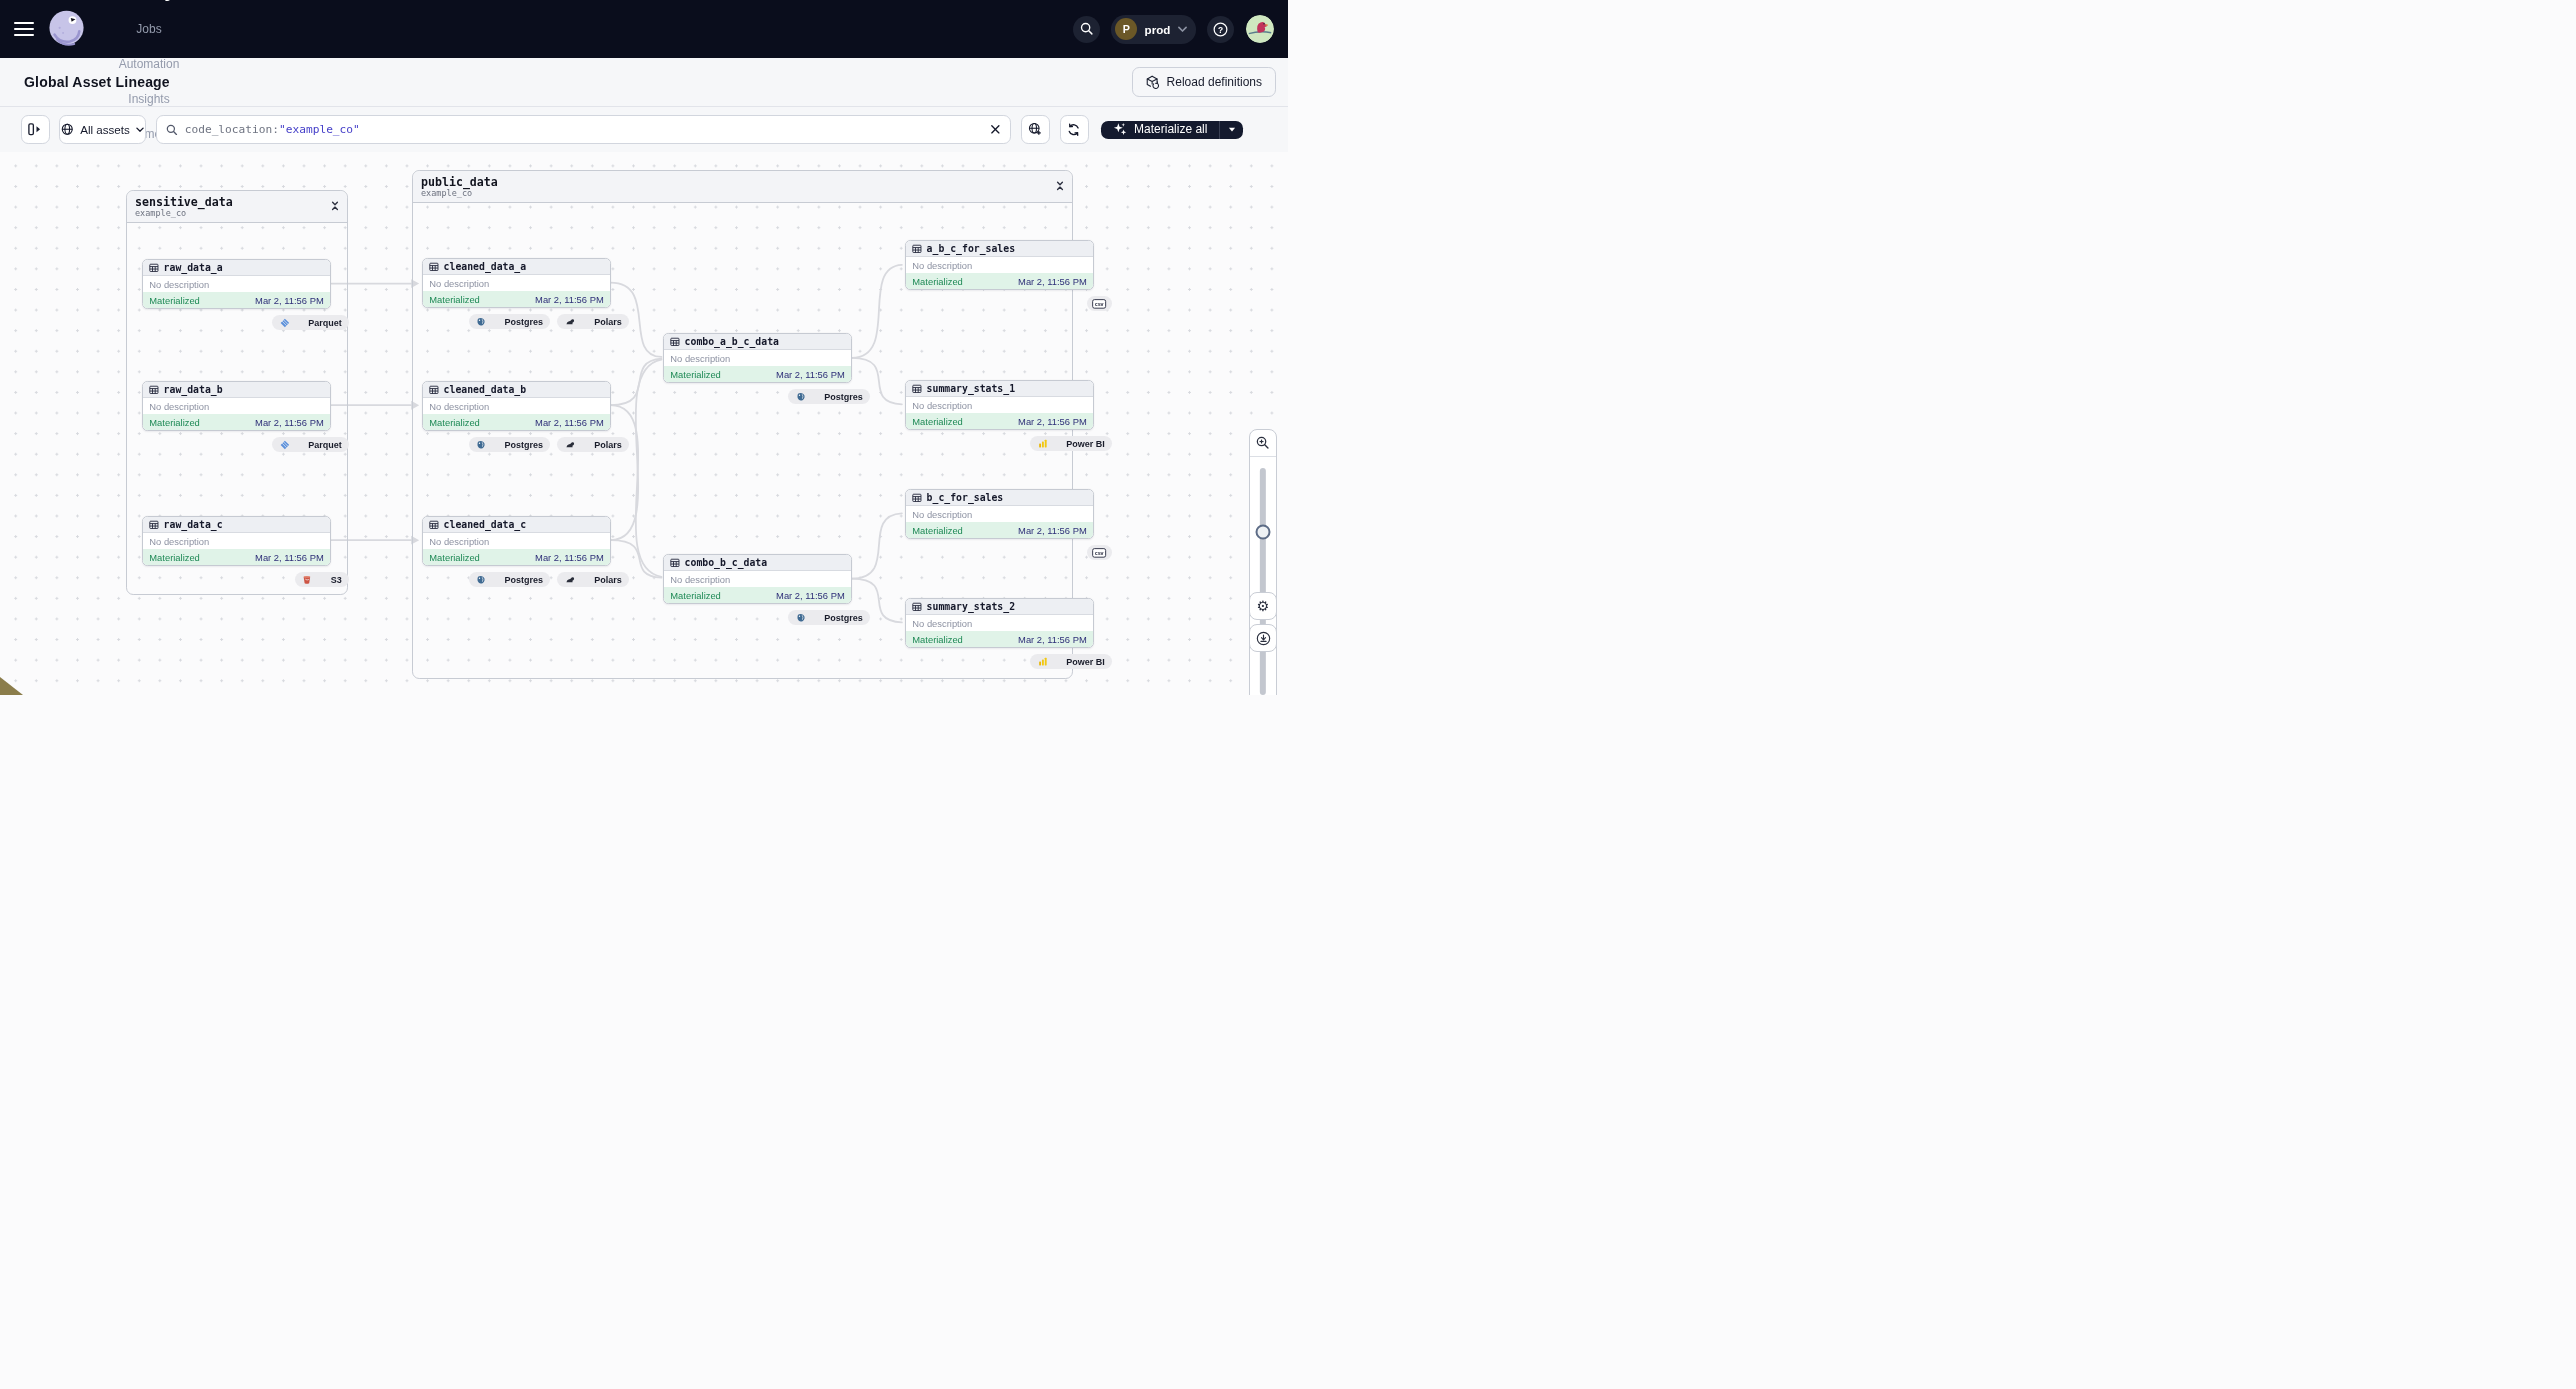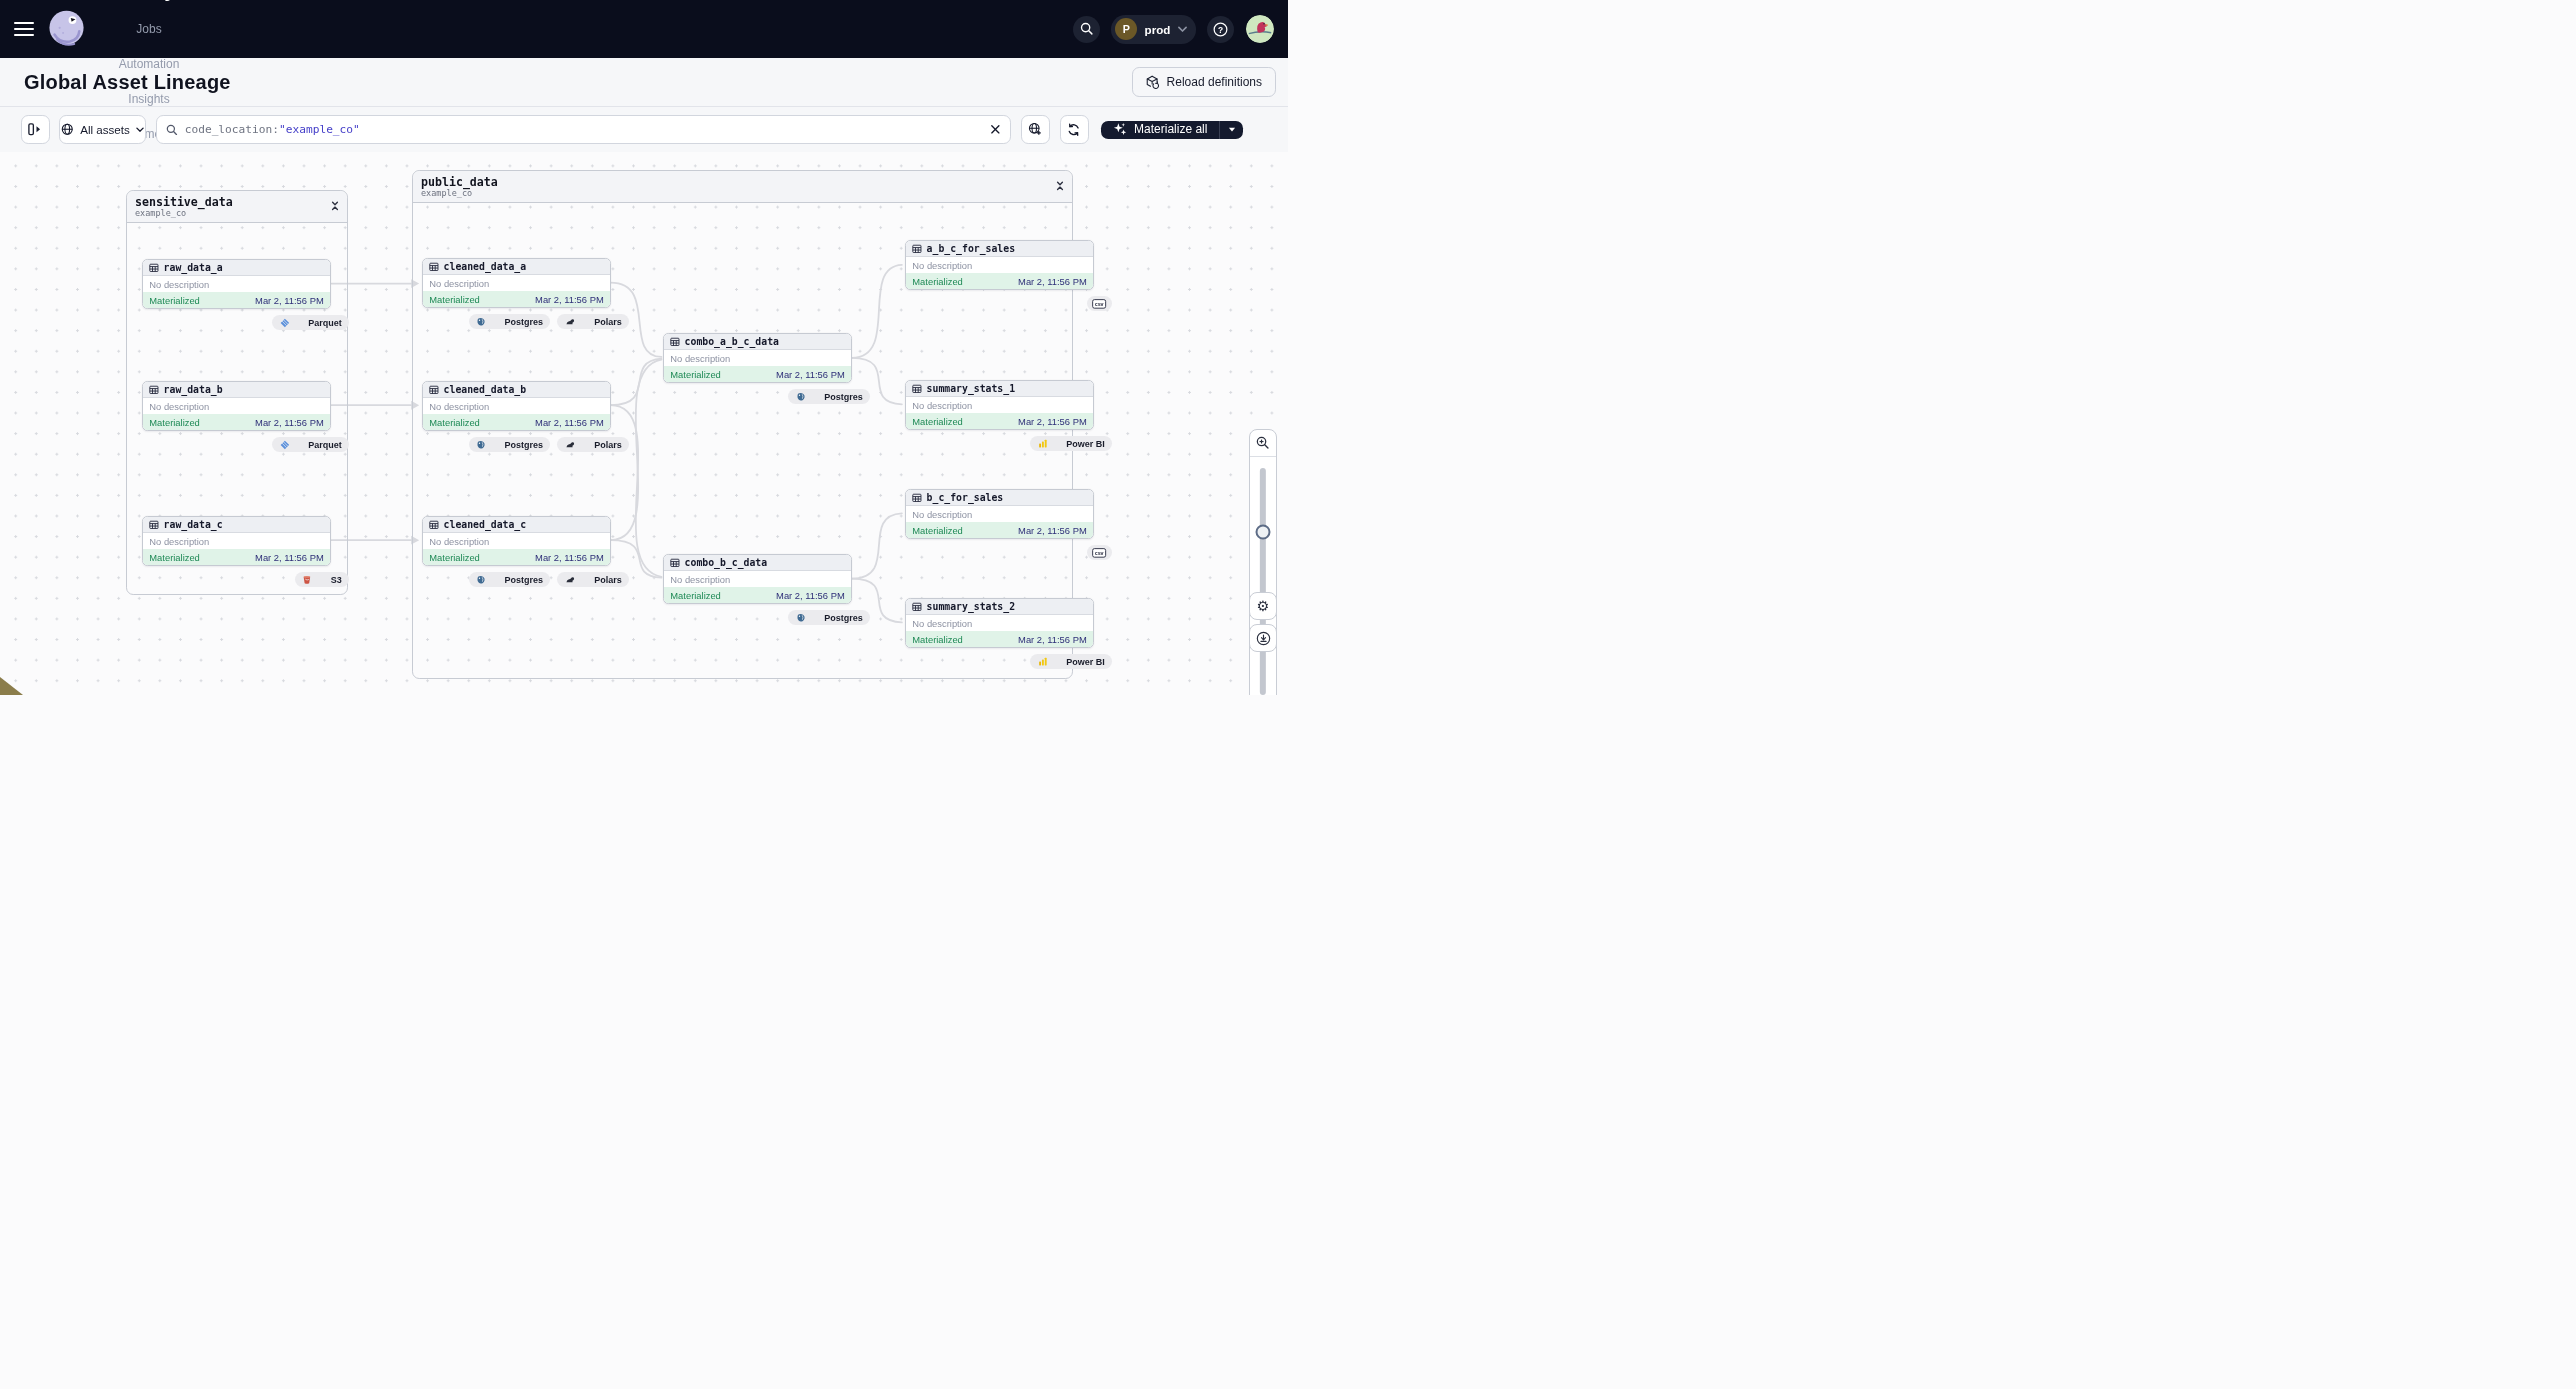--- a/index.html
+++ b/index.html
@@ -17,21 +17,21 @@
   .navlink.active { color:#ffffff; font-weight:bold; }
   .nav-right { margin-left:auto; display:flex; align-items:center; gap:11.6px; }
   .nav-circle { width:27px; height:27px; border-radius:50%; background:#1d2232; display:flex; align-items:center; justify-content:center; cursor:pointer; }
   .user-pill { height:29px; background:#1d2232; border-radius:14.3px; display:flex; align-items:center; gap:7.2px; padding:0 9px 0 3.6px; cursor:pointer; }
   .user-pill .p-avatar { width:22.3px; height:22.3px; border-radius:50%; background:#6b5827; color:#fff; font-size:10.7px; font-weight:bold; display:flex; align-items:center; justify-content:center; }
   .user-pill .prod { color:#fff; font-size:11.6px; font-weight:bold; }
   .avatar-img { width:28px; height:28px; border-radius:50%; overflow:hidden; cursor:pointer; }
 
   
   .pagehead { height:49px; background:#f6f7f9; border-bottom:0.9px solid #e2e4ea; display:flex; align-items:center; padding:0 12.5px 0 24px; }
-  .pagehead h1 { font-size:20px; font-weight:bold; color:#10131f; letter-spacing:0.2px; }
+  .pagehead h1 { font-size:14px; font-weight:bold; color:#10131f; letter-spacing:0.2px; }
   .reload-btn { margin-left:auto; height:30px; background:#f6f7f9; border:0.9px solid #cdd1da; border-radius:7.2px; display:flex; align-items:center; gap:7.2px; padding:0 12.5px; font-size:12px; color:#171b2b; cursor:pointer; }
 
   
   .toolbar { height:45px; background:#f6f7f9; display:flex; align-items:center; padding:0 12.5px 0 20.6px; gap:9.8px; }
   .tbtn { height:29px; min-width:29px; background:#fff; border:0.9px solid #d2d6de; border-radius:7.2px; display:flex; align-items:center; justify-content:center; cursor:pointer; }
   .assets-dd { padding:0 1px; gap:6.3px; font-size:11.6px; color:#14182a; }
   .searchbox { flex:0 0 auto; width:855px; height:29px; background:#fff; border:0.9px solid #d2d6de; border-radius:7.2px; display:flex; align-items:center; padding:0 9px; gap:7.2px; cursor:text; }
   .searchbox .q { font-size:11.2px; }
   .searchbox .q .pre { color:#6f7482; }
   .searchbox .q .val { color:#4640c9; }

